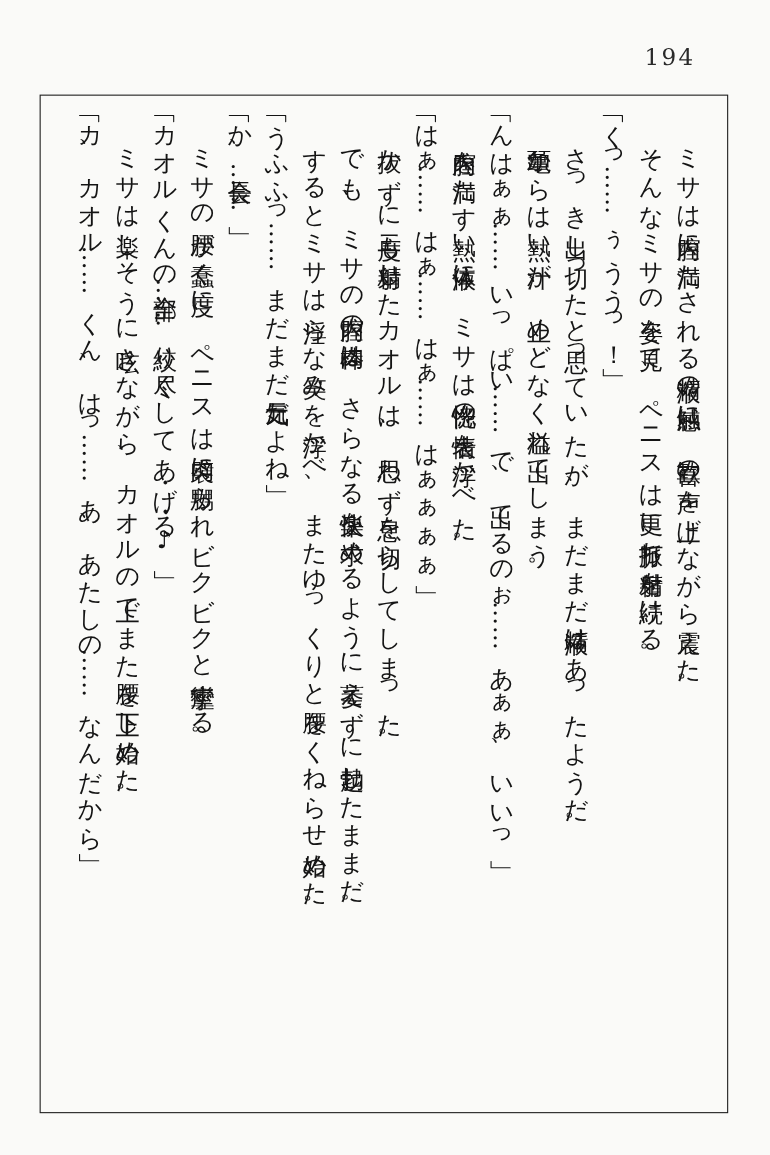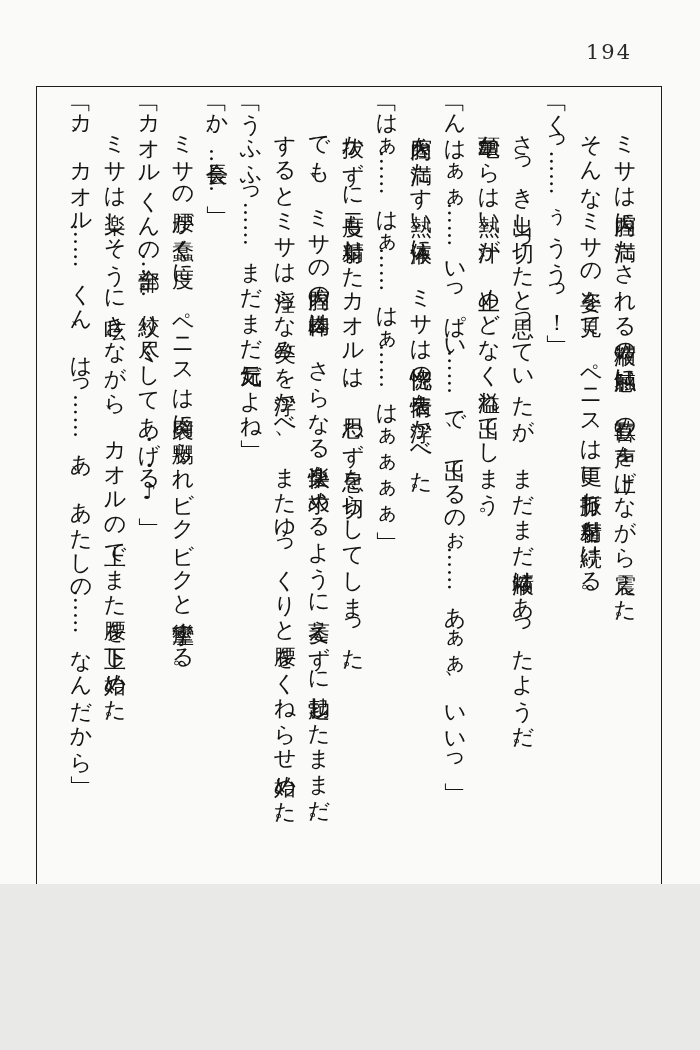--- a/index.html
+++ b/index.html
@@ -3,21 +3,21 @@
 <meta charset="utf-8">
 <style>
   html, body {
     margin: 0;
     padding: 0;
     background: #e9e9e7;
   }
   .page {
     position: relative;
     width: 700px;
-    height: 884px;
+    height: 1050px;
     background: #fafaf8;
     overflow: hidden;
     font-family: "DejaVu Serif", "Liberation Serif", serif;
   }
   .page-number {
     position: absolute;
     top: 40px;
     left: 586px;
     font-size: 21px;
     letter-spacing: 2px;

